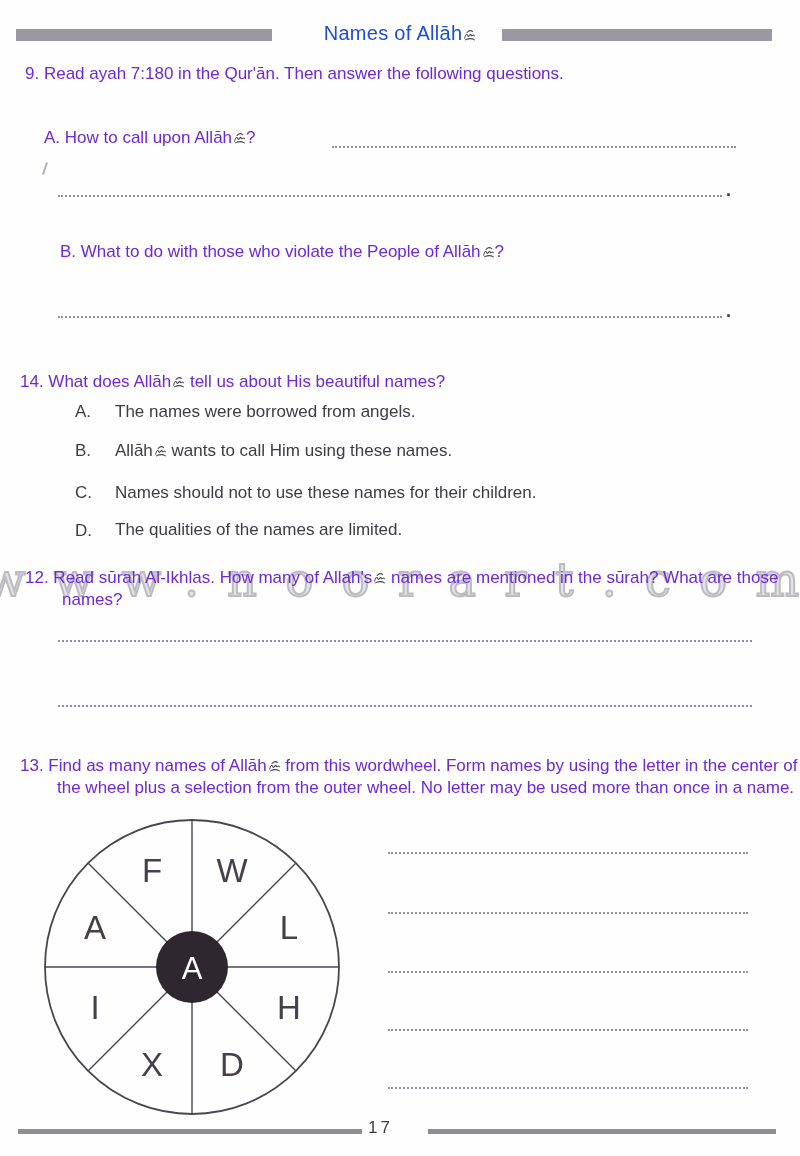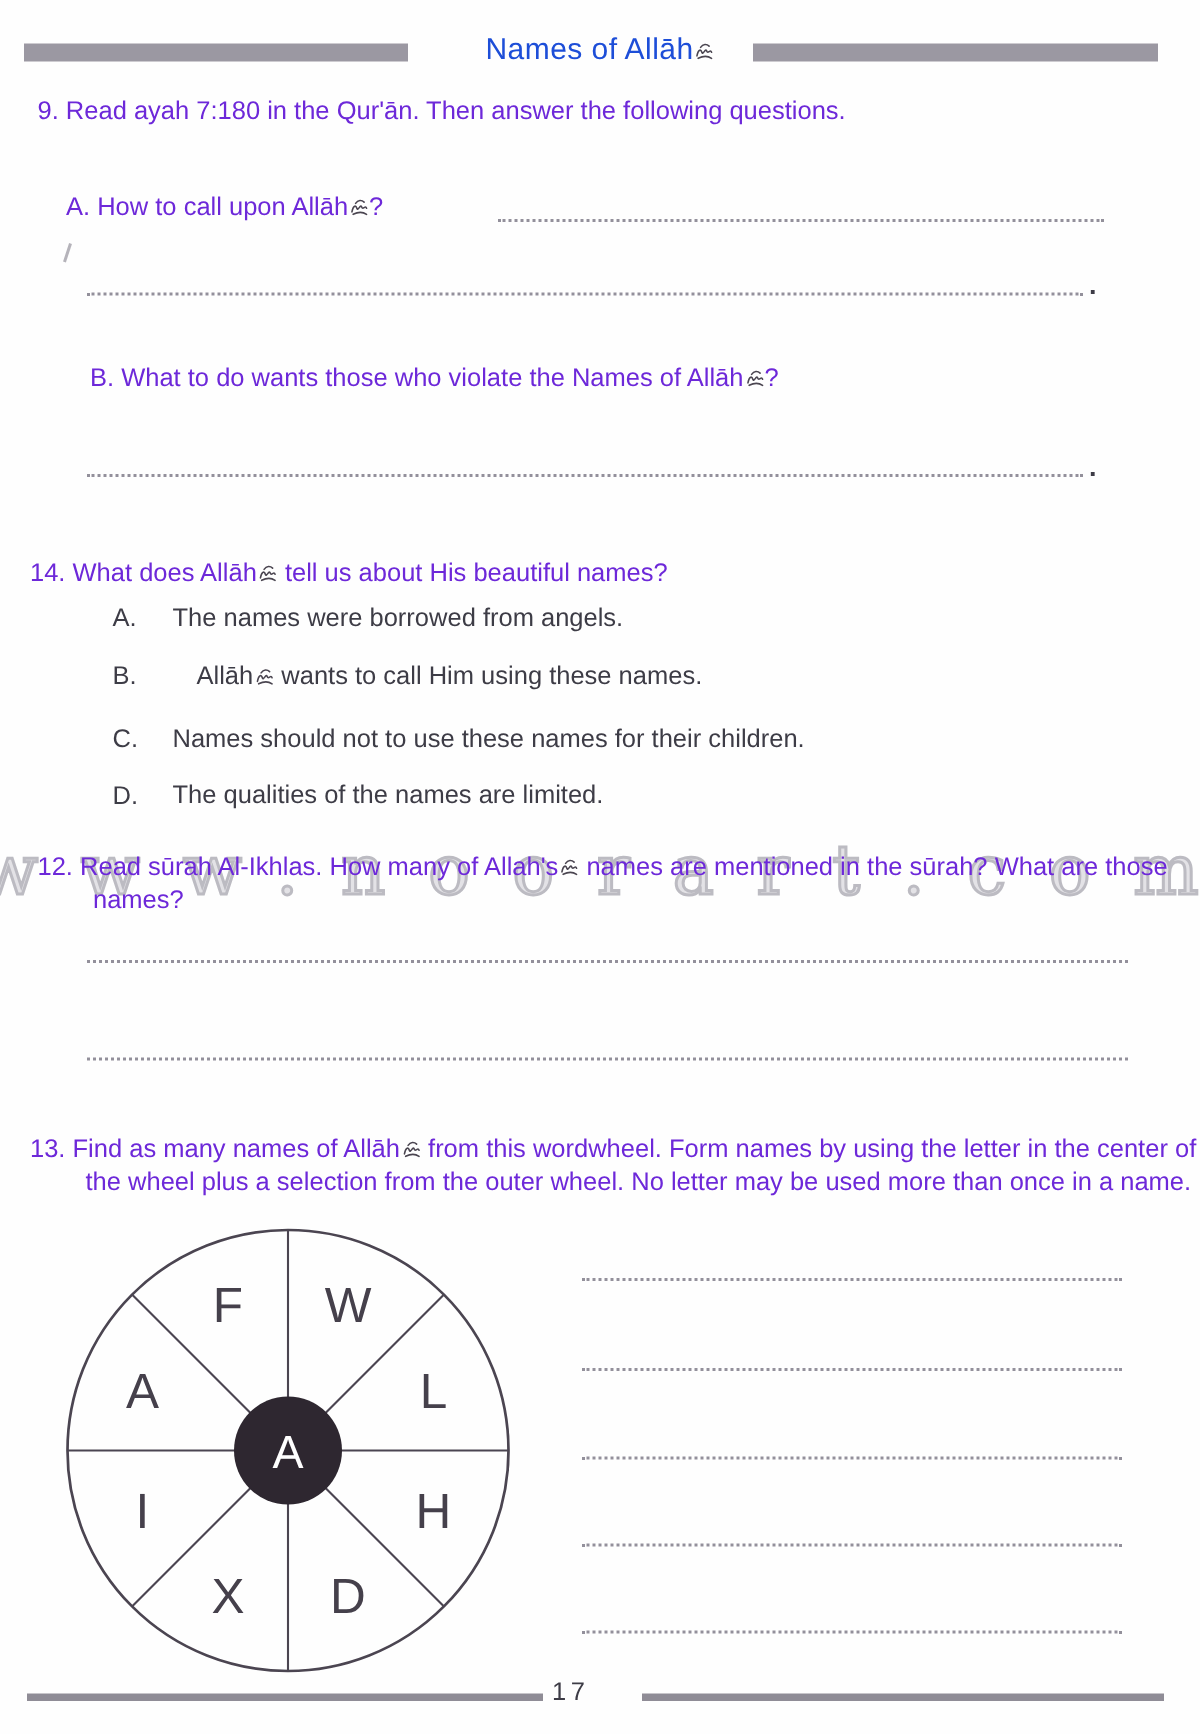--- a/index.html
+++ b/index.html
@@ -73,36 +73,36 @@
 
     <div class="txt" style="left:44px;top:127px;"><span>A. How to call upon Allāh</span><svg class="jj" viewBox="0 0 16 16">
           <path d="M2 12 C3 7 5 6 6 9 C7 12 9 5 10 8 C11 11 13 6 14 9 M3 14 C7 12 11 12 14 14 M5 5 C7 2 10 2 12 4" fill="none" stroke="#4a4550" stroke-width="1.3" stroke-linecap="round"></path>
         </svg><span>?</span></div>
     <div class="dotline" style="left:332px;top:132px;width:404px;"></div>
     <div class="scan-tick"></div>
     <div class="dotline" style="left:58px;top:181px;width:664px;">
       <span class="endmark">.</span>
     </div>
 
-    <div class="txt" style="left:60px;top:241px;width:700px;"><span>B. What to do wants those who violate the Names of Allāh</span><svg class="jj" viewBox="0 0 16 16">
+    <div class="txt" style="left:60px;top:241px;width:700px;"><span>B. What to do with those who violate the People of Allāh</span><svg class="jj" viewBox="0 0 16 16">
           <path d="M2 12 C3 7 5 6 6 9 C7 12 9 5 10 8 C11 11 13 6 14 9 M3 14 C7 12 11 12 14 14 M5 5 C7 2 10 2 12 4" fill="none" stroke="#4a4550" stroke-width="1.3" stroke-linecap="round"></path>
         </svg><span>?</span></div>
     <div class="dotline" style="left:58px;top:302px;width:664px;">
       <span class="endmark">.</span>
     </div>
 
     <div class="txt" style="left:20px;top:371px;width:740px;"><span>14. What does Allāh</span><svg class="jj" viewBox="0 0 16 16">
           <path d="M2 12 C3 7 5 6 6 9 C7 12 9 5 10 8 C11 11 13 6 14 9 M3 14 C7 12 11 12 14 14 M5 5 C7 2 10 2 12 4" fill="none" stroke="#4a4550" stroke-width="1.3" stroke-linecap="round"></path>
         </svg><span> tell us about His beautiful names?</span></div>
 
     <div class="opt-label" style="top:402px;">A.</div>
     <div class="opt-text" style="top:402px;text-align:right;"><span>The names were borrowed from angels.</span></div>
 
     <div class="opt-label" style="top:441px;">B.</div>
-    <div class="opt-text" style="top:441px;margin-left:16px;"><span>Allāh</span><svg class="jj" viewBox="0 0 16 16">
+    <div class="opt-text" style="top:441px;"><span>Allāh</span><svg class="jj" viewBox="0 0 16 16">
           <path d="M2 12 C3 7 5 6 6 9 C7 12 9 5 10 8 C11 11 13 6 14 9 M3 14 C7 12 11 12 14 14 M5 5 C7 2 10 2 12 4" fill="none" stroke="#4a4550" stroke-width="1.3" stroke-linecap="round"></path>
         </svg><span> wants to call Him using these names.</span></div>
 
     <div class="opt-label" style="top:483px;">C.</div>
     <div class="opt-text" style="top:483px;"><span>Names should not to use these names for their children.</span></div>
 
     <div class="opt-label" style="top:521px;">D.</div>
     <div class="opt-text" style="top:520px;"><span>The qualities of the names are limited.</span></div>
 
     <div class="txt hang" style="left:25px;top:567px;width:748px;"><span>12. Read sūrah Al-Ikhlas. How many of Allah's</span><svg class="jj" viewBox="0 0 16 16">

